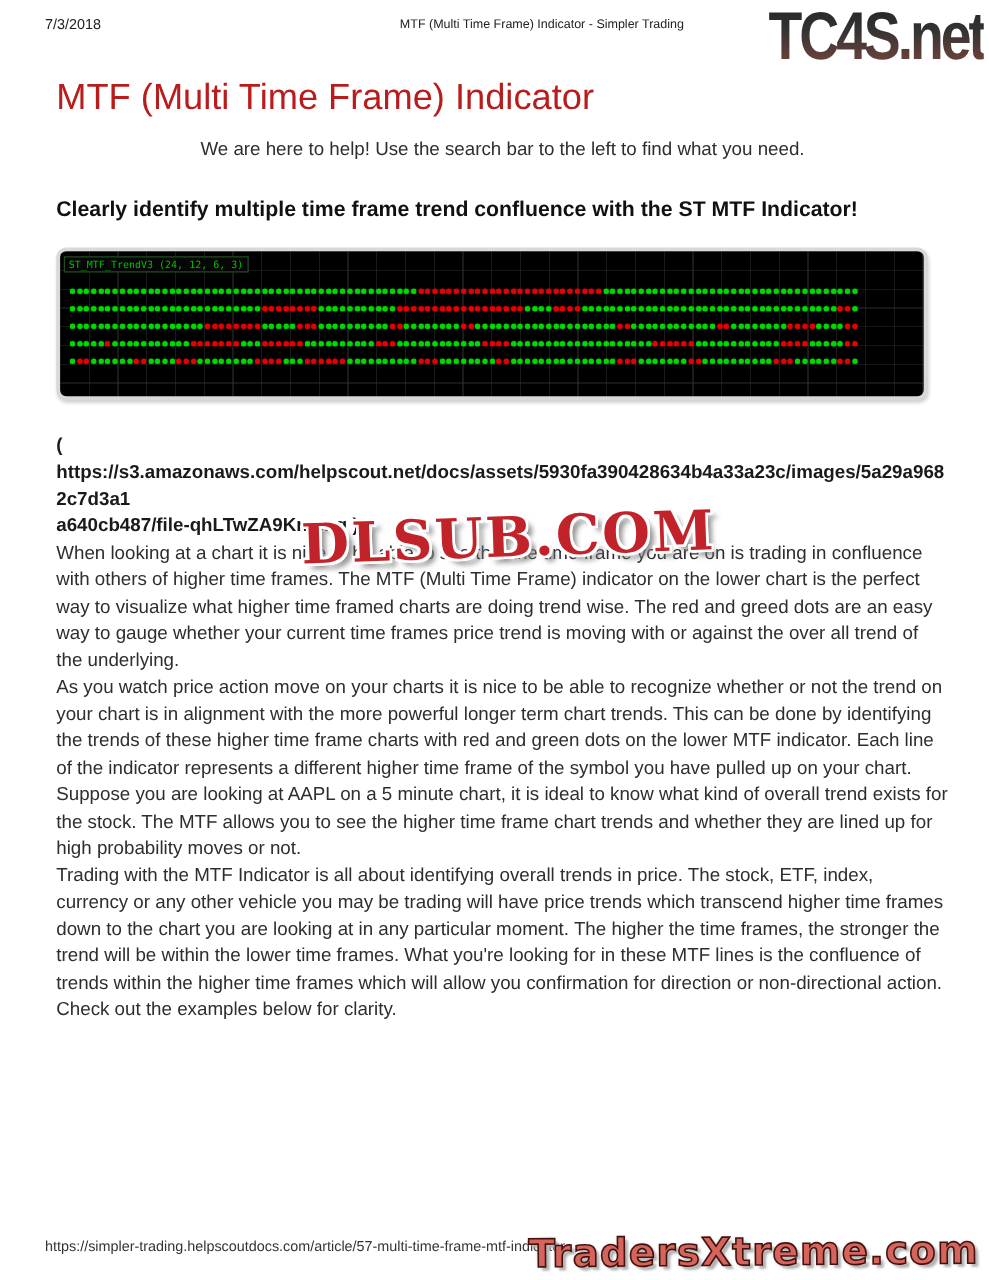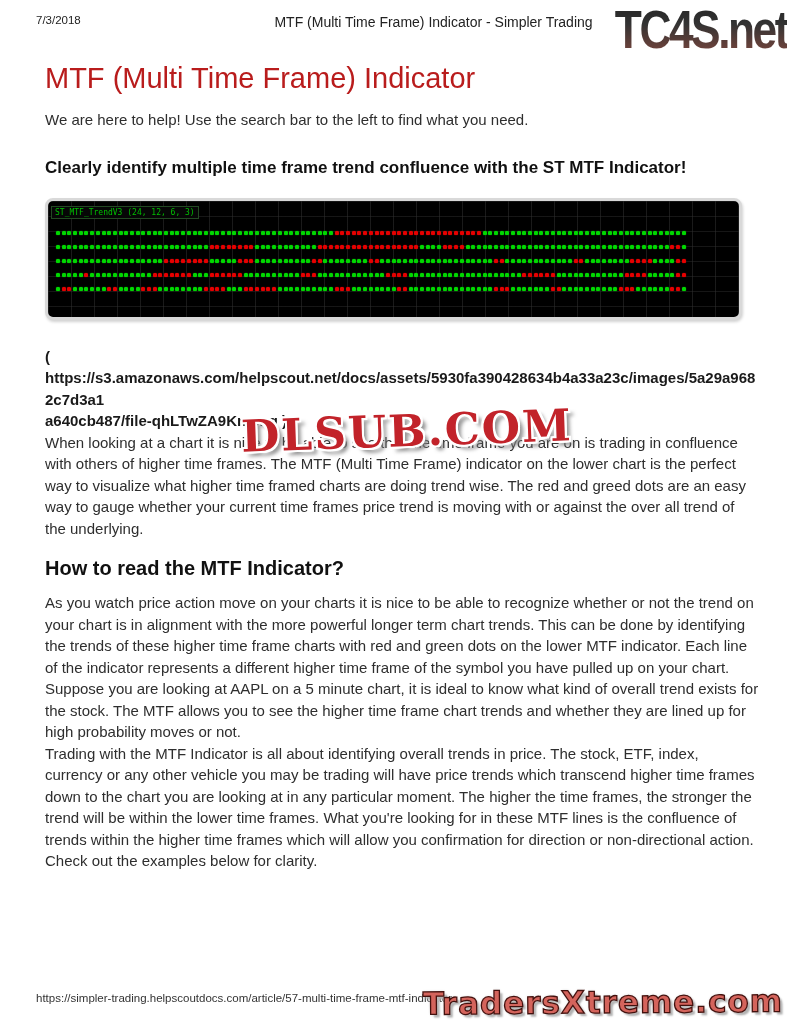--- a/index.html
+++ b/index.html
@@ -2,31 +2,31 @@
 <html><head>
 <meta charset="utf-8">
 <style>
   html,body{margin:0;padding:0;background:#fff;}
   .page{position:relative;width:791px;height:1024px;background:#fff;overflow:hidden;
         font-family:"Liberation Sans",sans-serif;color:#2e2e2e;}
 
   
   .print-date{position:absolute;top:14px;left:36px;font-size:11.5px;color:#222;}
   .print-title{position:absolute;top:14px;left:calc(50% + 38px);transform:translateX(-50%);
-               font-size:14px;color:#222;white-space:nowrap;}
+               font-size:10px;color:#222;white-space:nowrap;}
   .tc4s-logo{position:absolute;top:-2px;right:4px;font-weight:bold;font-size:54px;
              font-family:"Liberation Sans",sans-serif;letter-spacing:-3px;
              transform:scaleX(0.82);transform-origin:right top;
              background:linear-gradient(180deg,#222 0%,#333 42%,#6b423b 82%,#975a4e 100%);
              -webkit-background-clip:text;background-clip:text;color:transparent;}
 
   
   .content{position:absolute;left:45px;top:62px;width:714px;}
   .article-title{font-size:29px;font-weight:400;color:#b91c1c;margin:0 0 14px;line-height:33px;}
-  .intro{font-size:15px;margin:0 0 20px;line-height:21.5px;}
+  .intro{font-size:15px;margin:0 0 20px;line-height:21.5px;text-align:center;}
   .headline{font-size:17px;font-weight:700;color:#111;line-height:34px;margin:0 0 13px;max-width:682px;}
 
   
   .chart{position:relative;width:691px;height:116px;background:#000;
          border:3px solid #d9d9d9;border-radius:8px;box-shadow:1px 2px 3px rgba(0,0,0,.18);
          background-image:
            repeating-linear-gradient(90deg, rgba(48,48,48,.55) 0 1px, transparent 1px 23px),
            repeating-linear-gradient(180deg, rgba(44,44,44,.5) 0 1px, transparent 1px 15px);}
   .chart-label{display:inline-block;margin:4px 0 0 3px;padding:1px 3px;
                font-family:"DejaVu Sans Mono",monospace;font-size:8px;line-height:9px;
@@ -648,21 +648,20 @@
       <div>(</div>
       <div>https://s3.amazonaws.com/helpscout.net/docs/assets/5930fa390428634b4a33a23c/images/5a29a9682c7d3a1</div>
       <div>a640cb487/file-qhLTwZA9Kn.png )</div>
     </div>
 
     <p class="section-body">
       <span>When looking at a chart it is nice to be able to see that the time frame you are on is trading in confluence with others of higher time frames. The MTF (Multi Time Frame) indicator on the lower chart is the perfect way to visualize what higher time framed charts are doing trend wise. The red and greed dots are an easy way to gauge whether your current time frames price trend is moving with or against the over all trend of the underlying.</span>
       <span class="dlsub-stamp">DLSUB.COM</span>
     </p>
 
-    <h3 class="section-heading">How to read the MTF Indicator?</h3>
     <p class="section-body">As you watch price action move on your charts it is nice to be able to recognize whether or not the trend on your chart is in alignment with the more powerful longer term chart trends. This can be done by identifying the trends of these higher time frame charts with red and green dots on the lower MTF indicator. Each line of the indicator represents a different higher time frame of the symbol you have pulled up on your chart. Suppose you are looking at AAPL on a 5 minute chart, it is ideal to know what kind of overall trend exists for the stock. The MTF allows you to see the higher time frame chart trends and whether they are lined up for high probability moves or not.</p>
 
     <p class="section-body">Trading with the MTF Indicator is all about identifying overall trends in price. The stock, ETF, index, currency or any other vehicle you may be trading will have price trends which transcend higher time frames down to the chart you are looking at in any particular moment. The higher the time frames, the stronger the trend will be within the lower time frames. What you're looking for in these MTF lines is the confluence of trends within the higher time frames which will allow you confirmation for direction or non-directional action. Check out the examples below for clarity.</p>
 
   </div>
 
   <span class="footer-url">https://simpler-trading.helpscoutdocs.com/article/57-multi-time-frame-mtf-indicator</span>
   <div class="traders-logo">TradersXtreme.com</div>
 </div>
 

